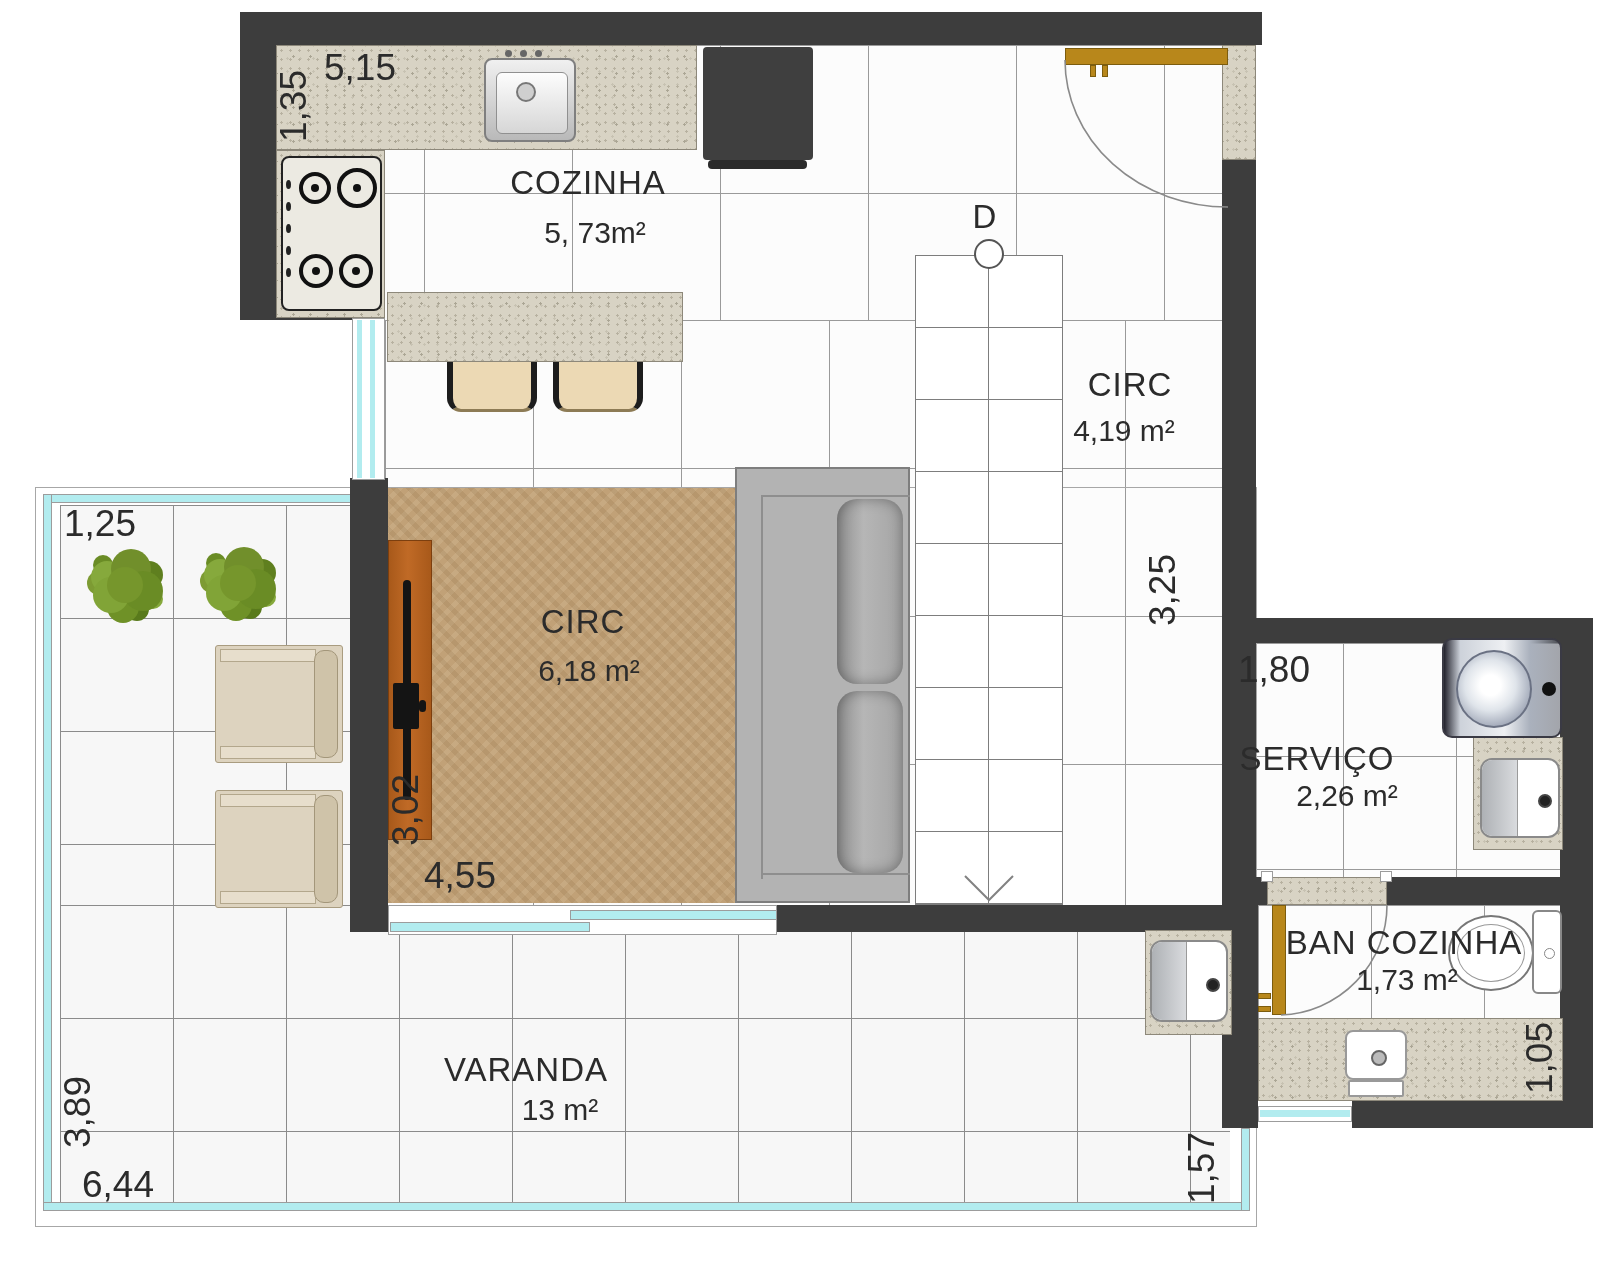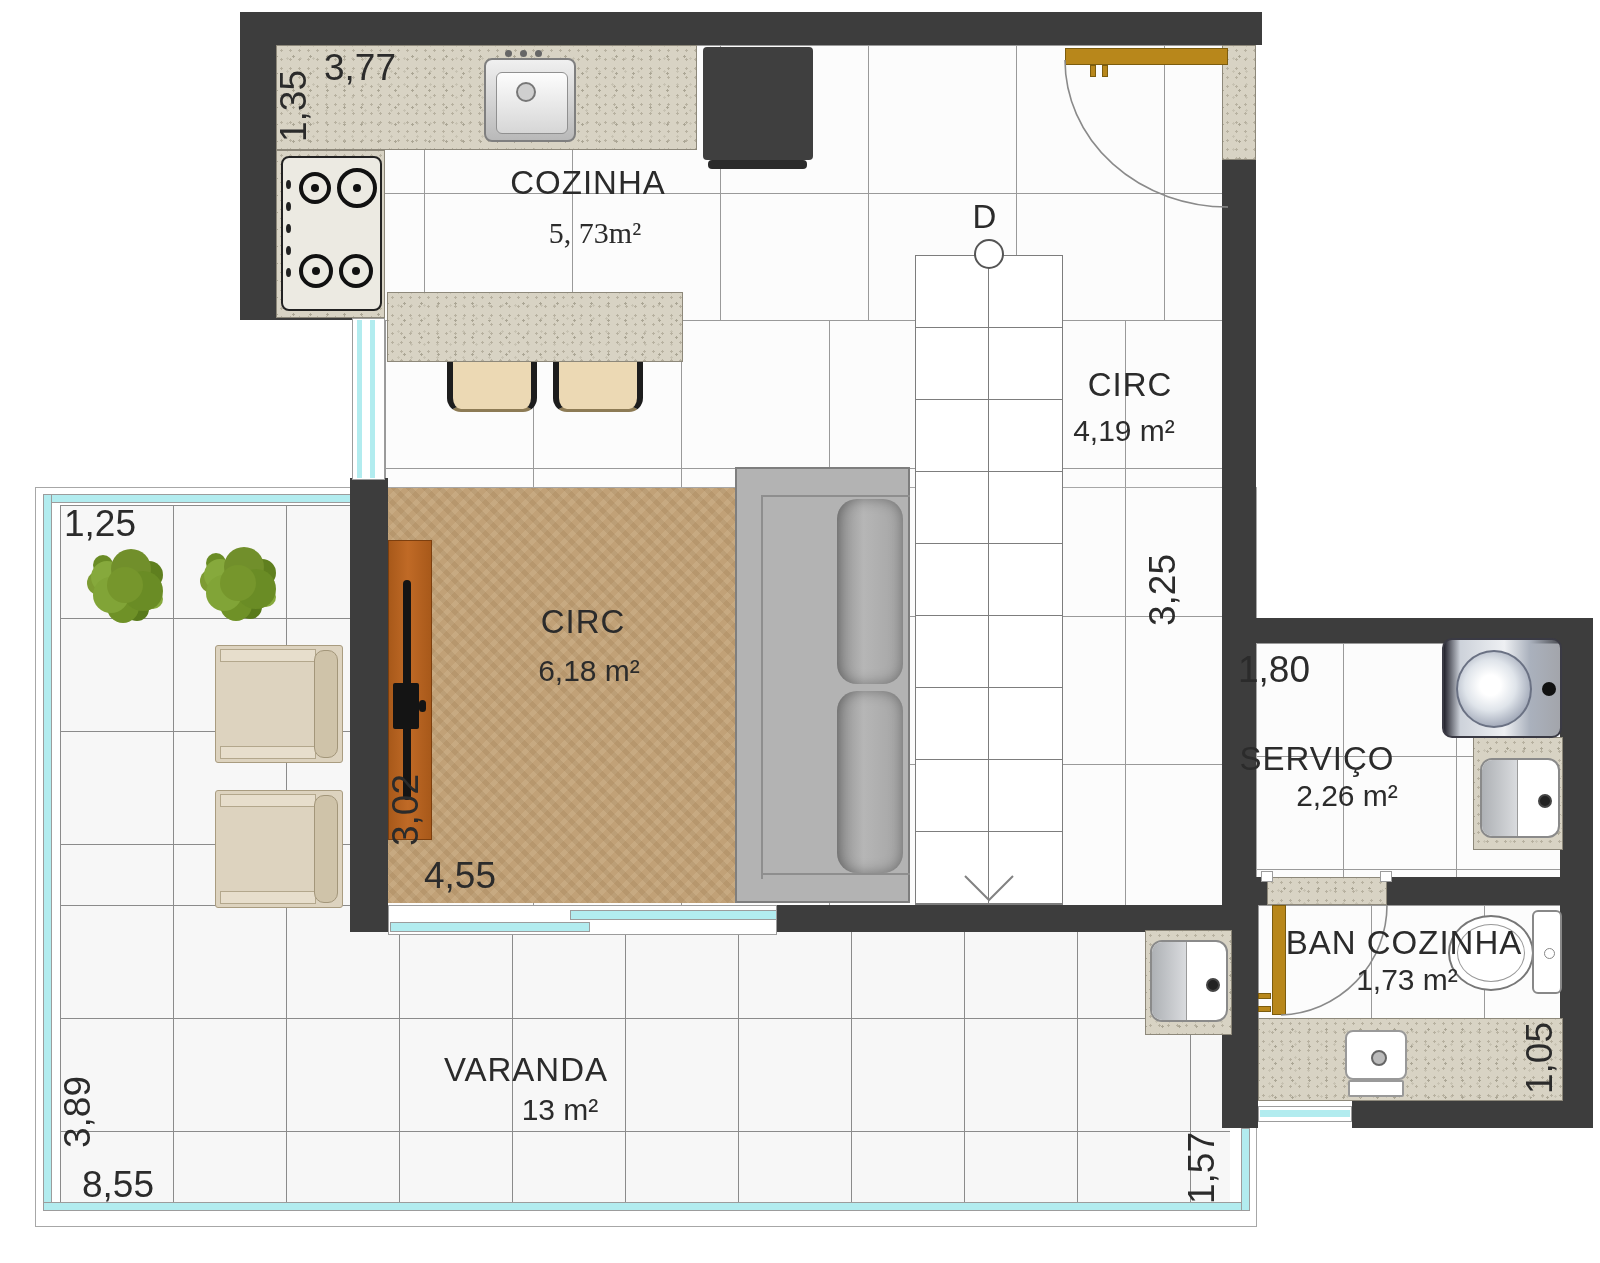--- a/index.html
+++ b/index.html
@@ -221,39 +221,39 @@
     <div class="chair-arm" style="left:4px;bottom:3px;width:96px;height:13px;"></div>
     <div class="chair-back" style="right:4px;top:4px;width:24px;height:108px;"></div>
   </div>
   <div class="chair" style="left:215px;top:790px;width:128px;height:118px;">
     <div class="chair-arm" style="left:4px;top:3px;width:96px;height:13px;"></div>
     <div class="chair-arm" style="left:4px;bottom:3px;width:96px;height:13px;"></div>
     <div class="chair-back" style="right:4px;top:4px;width:24px;height:108px;"></div>
   </div>
 
   <div class="lbl room" style="left:588px;top:183px;">COZINHA</div>
-  <div class="lbl area" style="left:595px;top:233px;font-family:Liberation Serif, serif;">5, 73m²</div>
+  <div class="lbl area" style="left:595px;top:233px;">5, 73m²</div>
   <div class="lbl room" style="left:1130px;top:385px;">CIRC</div>
   <div class="lbl area" style="left:1124px;top:431px;">4,19 m²</div>
   <div class="lbl room" style="left:583px;top:622px;">CIRC</div>
   <div class="lbl area" style="left:589px;top:671px;">6,18 m²</div>
   <div class="lbl room" style="left:1317px;top:759px;">SERVIÇO</div>
   <div class="lbl area" style="left:1347px;top:796px;">2,26 m²</div>
   <div class="lbl room" style="left:1404px;top:943px;">BAN COZINHA</div>
   <div class="lbl area" style="left:1407px;top:980px;">1,73 m²</div>
   <div class="lbl room" style="left:526px;top:1070px;">VARANDA</div>
   <div class="lbl area" style="left:560px;top:1110px;">13 m²</div>
   <div class="lbl room" style="left:985px;top:217px;">D</div>
 
-  <div class="lbl dim" style="left:360px;top:68px;">3,77</div>
+  <div class="lbl dim" style="left:360px;top:68px;">5,15</div>
   <div class="lbl dim rot" style="left:294px;top:106px;">1,35</div>
   <div class="lbl dim" style="left:100px;top:524px;">1,25</div>
   <div class="lbl dim rot" style="left:406px;top:810px;">3,02</div>
   <div class="lbl dim" style="left:460px;top:876px;">4,55</div>
   <div class="lbl dim rot" style="left:1163px;top:590px;">3,25</div>
   <div class="lbl dim" style="left:1274px;top:670px;">1,80</div>
   <div class="lbl dim rot" style="left:78px;top:1112px;">3,89</div>
-  <div class="lbl dim" style="left:118px;top:1185px;">8,55</div>
+  <div class="lbl dim" style="left:118px;top:1185px;">6,44</div>
   <div class="lbl dim rot" style="left:1202px;top:1168px;">1,57</div>
   <div class="lbl dim rot" style="left:1540px;top:1058px;">1,05</div>
 
 
 </div>
 
 </body></html>

